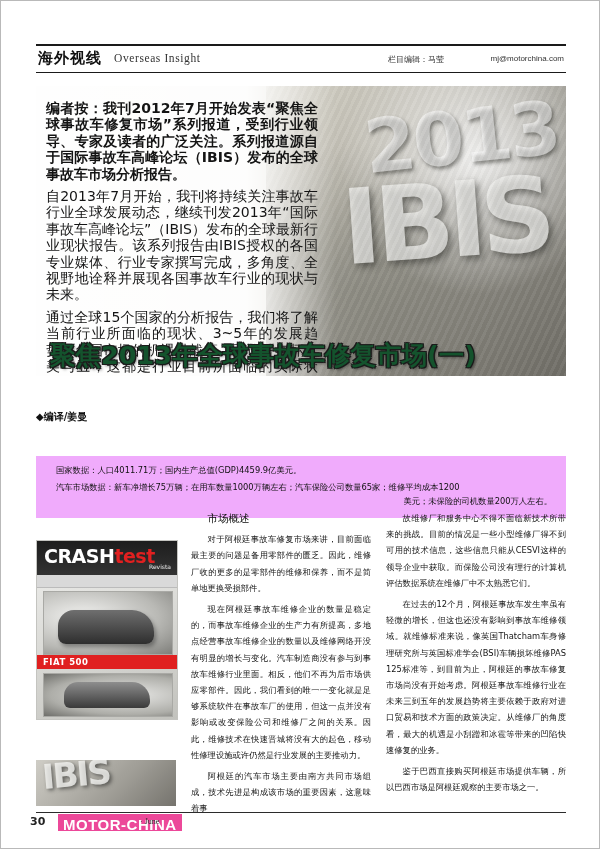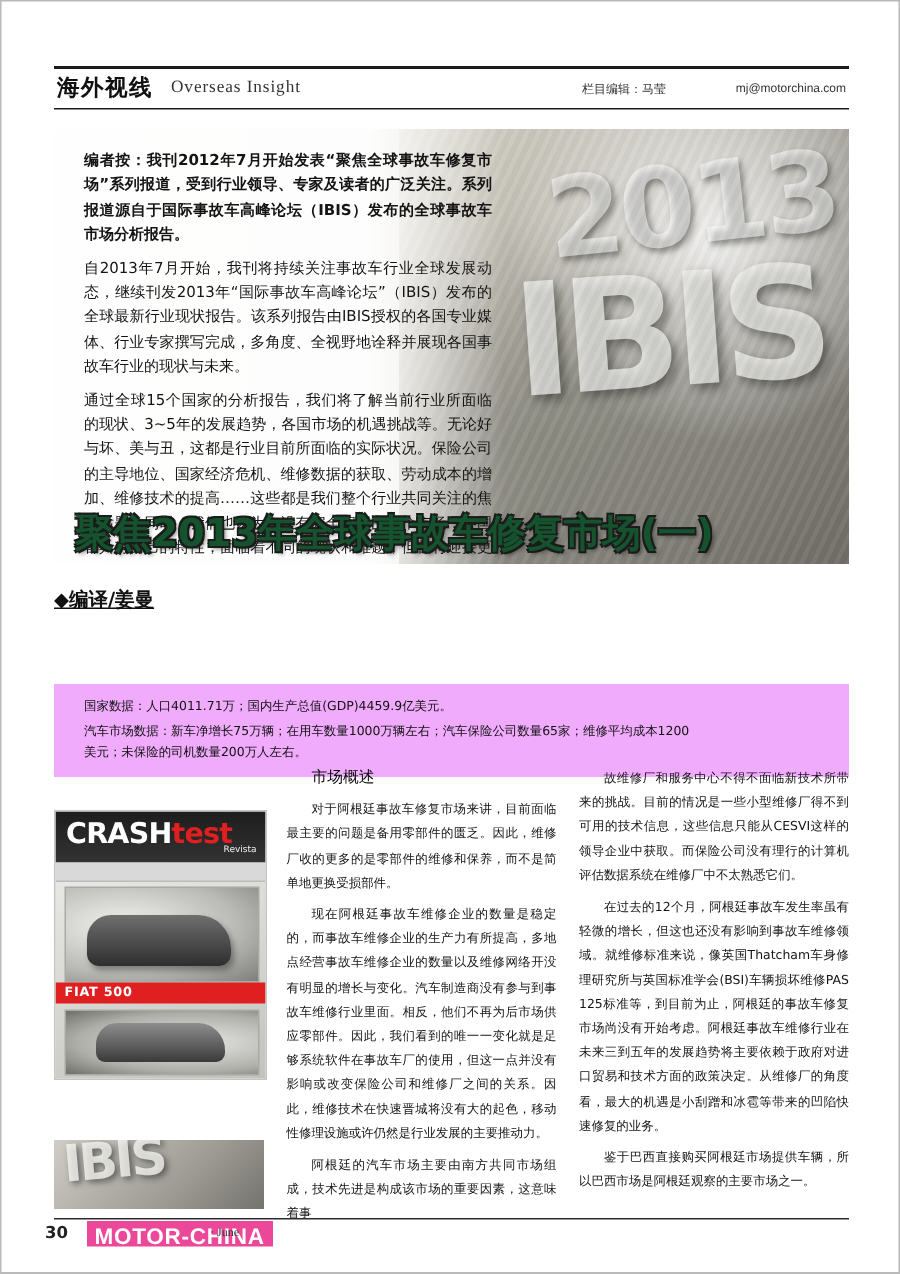--- a/index.html
+++ b/index.html
@@ -134,24 +134,24 @@
   }
   .feature-left-wash {
     position: absolute;
     left: 0; top: 0;
     width: 300px; height: 290px;
     background: linear-gradient(90deg, rgba(255,255,255,0.97) 0%, rgba(255,255,255,0.93) 70%, rgba(255,255,255,0.0) 100%);
   }
 
   .intro {
     position: absolute;
-    left: 20px;
+    left: 10px;
     top: 14px;
     width: 272px;
-    font-size: 10px;
+    font-size: 14px;
     line-height: 16.4px;
     color: #141414;
     text-align: justify;
   }
   .intro p { margin: 0 0 6px 0; }
   .intro .lead { font-weight: bold; }
 
   
   .headline-band {
     position: absolute;
@@ -173,25 +173,24 @@
       -1.2px -1.2px 0 #1b1b1b,
       1.2px -1.2px 0 #1b1b1b,
       -1.2px  1.2px 0 #1b1b1b,
       1.2px  1.2px 0 #1b1b1b,
       2px 2px 3px rgba(0,0,0,0.45);
     white-space: nowrap;
   }
   .byline {
     position: absolute;
     left: 36px;
-    top: 391px;
-    font-size: 13px;
+    top: 410px;
+    font-size: 10px;
     color: #111;
     font-weight: bold;
-    text-decoration: underline;
   }
 
   
   .section-band {
     position: absolute;
     left: 36px;
     top: 406px;
     width: 530px;
     height: 26px;
     background: #ffffff;
@@ -221,21 +220,21 @@
   .databox .line {
     position: absolute;
     left: 20px;
     width: 496px;
     font-size: 8.3px;
     line-height: 14px;
     color: #111;
   }
   .databox .l1 { top: 7px; }
   .databox .l2 { top: 24px; }
-  .databox .l3 { top: 38px; }
+  .databox .l3 { top: 38px; text-align: right; }
 
   
   .col {
     position: absolute;
     font-size: 8.3px;
     line-height: 16.2px;
     color: #141414;
     text-align: justify;
   }
   .col p { margin: 0 0 5px 0; text-indent: 16.6px; }

